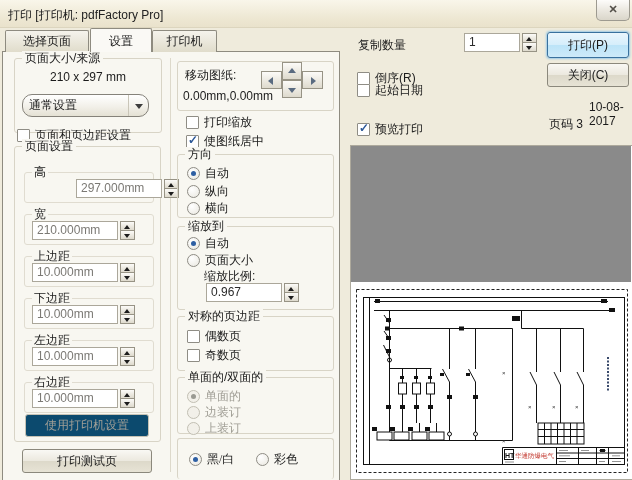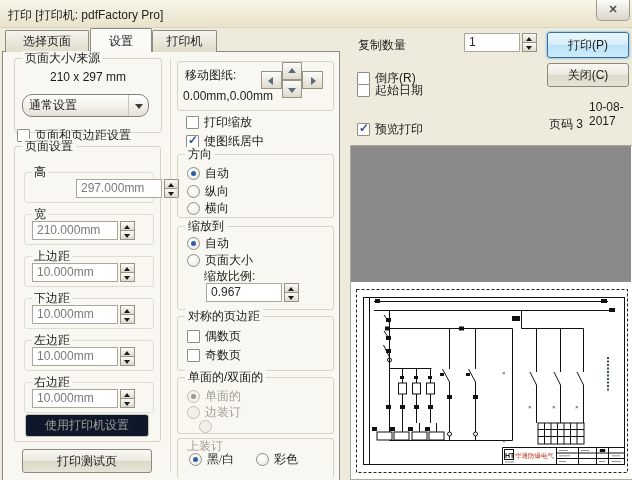--- a/index.html
+++ b/index.html
@@ -66,21 +66,21 @@
     border-radius:10px; display:flex; align-items:center; }
   .combo .ctext { flex:1; padding-left:6px; }
   .combo .carrow { position:relative; width:20px; height:100%; border-left:1px solid #C9C5B8; }
   .combo .carrow::after { content:""; position:absolute; left:6px; top:9px; width:0; height:0;
     border-left:4px solid transparent; border-right:4px solid transparent; border-top:5px solid #3c3c3c; }
 
   .btn { border:1px solid #8b887c; border-radius:3px; text-align:center;
     background:linear-gradient(#F9F8F4,#ECE9DF 48%,#DDD9CA 52%,#E7E3D5); color:#1b1b1b; }
   .btn.primary { border-color:#39719E; box-shadow:0 0 2px 1px #9CC9E6;
     background:linear-gradient(#EAF6FD,#D6EEFB 48%,#BCE4F8 52%,#CDEAF9); }
-  .btn.disabled { color:#a19f96; border-color:#C6C2B4; background:#0f172a; }
+  .btn.disabled { color:#a19f96; border-color:#C6C2B4; background:#0c4a6e; }
 
   .dpad { position:absolute; border:1px solid #979385; background:linear-gradient(#FCFBF8,#DEDACD); }
   .dpad::after { content:""; position:absolute; width:0; height:0; }
   .dpad.aleft::after { left:6px; top:5px; border-top:4px solid transparent; border-bottom:4px solid transparent; border-right:5px solid #5a6b80; }
   .dpad.aright::after { left:8px; top:5px; border-top:4px solid transparent; border-bottom:4px solid transparent; border-left:5px solid #5a6b80; }
   .dpad.aup::after { left:5px; top:5px; border-left:4px solid transparent; border-right:4px solid transparent; border-bottom:5px solid #5a6b80; }
   .dpad.adn::after { left:5px; top:7px; border-left:4px solid transparent; border-right:4px solid transparent; border-top:5px solid #5a6b80; }
 
   .fieldbox { border:1px solid #E0DCD0; border-radius:3px; background:#F8F7F1; z-index:2; }
   .fieldbox .flabel { position:absolute; top:-8px; left:7px; background:#F8F7F1; padding:0 2px; line-height:14px; }
@@ -265,21 +265,21 @@
   <span class="gtitle">单面的/双面的</span>
 </div>
 <div class="abs row" style="left:187px;top:388px;z-index:3;">
   <span class="radio disabled sel"></span>
   <span class="disabled-text">单面的</span>
 </div>
 <div class="abs row" style="left:187px;top:404px;z-index:3;">
   <span class="radio disabled"></span>
   <span class="disabled-text">边装订</span>
 </div>
-<div class="abs row" style="left:187px;top:420px;z-index:3;flex-direction:column;">
+<div class="abs row" style="left:187px;top:420px;z-index:3;">
   <span class="radio disabled"></span>
   <span class="disabled-text">上装订</span>
 </div>
 
 <div class="abs group" style="left:177px;top:438px;width:157px;height:41px;border-bottom:none;"></div>
 <div class="abs row" style="left:189px;top:451px;z-index:3;font-family:Liberation Serif, serif;">
   <span class="radio sel"></span>
   <span>黑/白</span>
 </div>
 <div class="abs row" style="left:256px;top:451px;z-index:3;">

